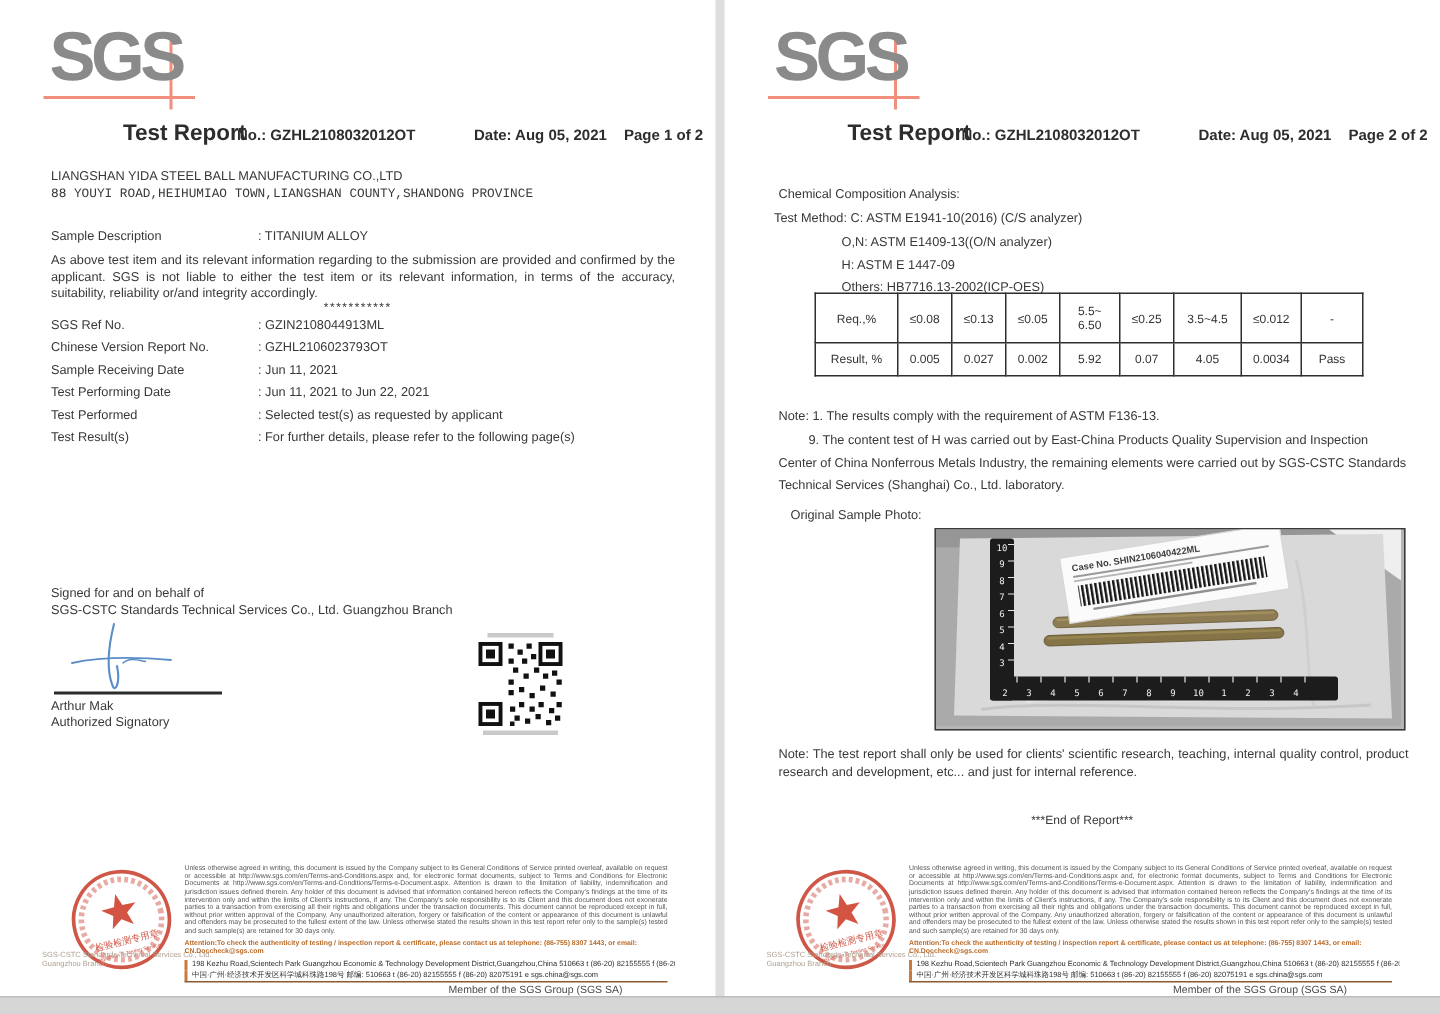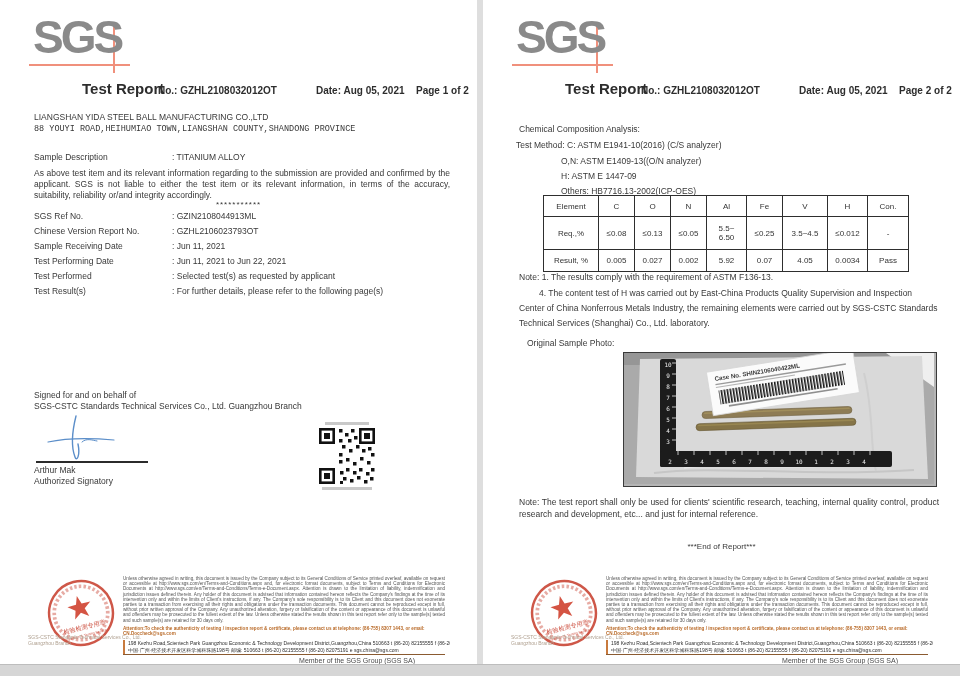--- a/index.html
+++ b/index.html
@@ -203,31 +203,20 @@
           <col style="width:36px">
           <col style="width:36px">
           <col style="width:36px">
         <col style="width:40px">
           <col style="width:36px">
           <col style="width:45px">
           <col style="width:40px">
           <col style="width:41px">
       </colgroup>
       <tbody>
-          <tr class="hrow">
-        <td>Element</td>
-        <td>C</td>
-        <td>O</td>
-        <td>N</td>
-        <td>Al</td>
-        <td>Fe</td>
-        <td>V</td>
-        <td>H</td>
-        <td>Con.</td>
-      </tr>
       <tr class="rrow">
         <td>Req.,%</td>
         <td>≤0.08</td>
         <td>≤0.13</td>
         <td>≤0.05</td>
         <td>5.5~
 6.50</td>
         <td>≤0.25</td>
         <td>3.5~4.5</td>
         <td>≤0.012</td>
@@ -241,21 +230,21 @@
         <td>5.92</td>
         <td>0.07</td>
         <td>4.05</td>
         <td>0.0034</td>
         <td>Pass</td>
       </tr>
     </tbody>
       </table>
 
     <div class="abs t85" style="left:36px;top:272px;">Note: 1. The results comply with the requirement of ASTM F136-13.</div>
-    <div class="abs t85" style="left:36px;top:286px;width:420px;line-height:15px;text-indent:20px;">4. The content test of H was carried out by East-China Products Quality Supervision and Inspection Center of China Nonferrous Metals Industry, the remaining elements were carried out by SGS-CSTC Standards Technical Services (Shanghai) Co., Ltd. laboratory.</div>
+    <div class="abs t85" style="left:36px;top:286px;width:420px;line-height:15px;text-indent:20px;">9. The content test of H was carried out by East-China Products Quality Supervision and Inspection Center of China Nonferrous Metals Industry, the remaining elements were carried out by SGS-CSTC Standards Technical Services (Shanghai) Co., Ltd. laboratory.</div>
 
     <div class="abs t85" style="left:44px;top:338px;">Original Sample Photo:</div>
 
     <div class="photo-box">
       <svg width="310" height="131" viewBox="0 0 310 131">
         <defs>
           <pattern id="bc" width="3" height="14" patternUnits="userSpaceOnUse">
             <rect width="1.6" height="14" fill="#151515"></rect>
           </pattern>
         </defs>

